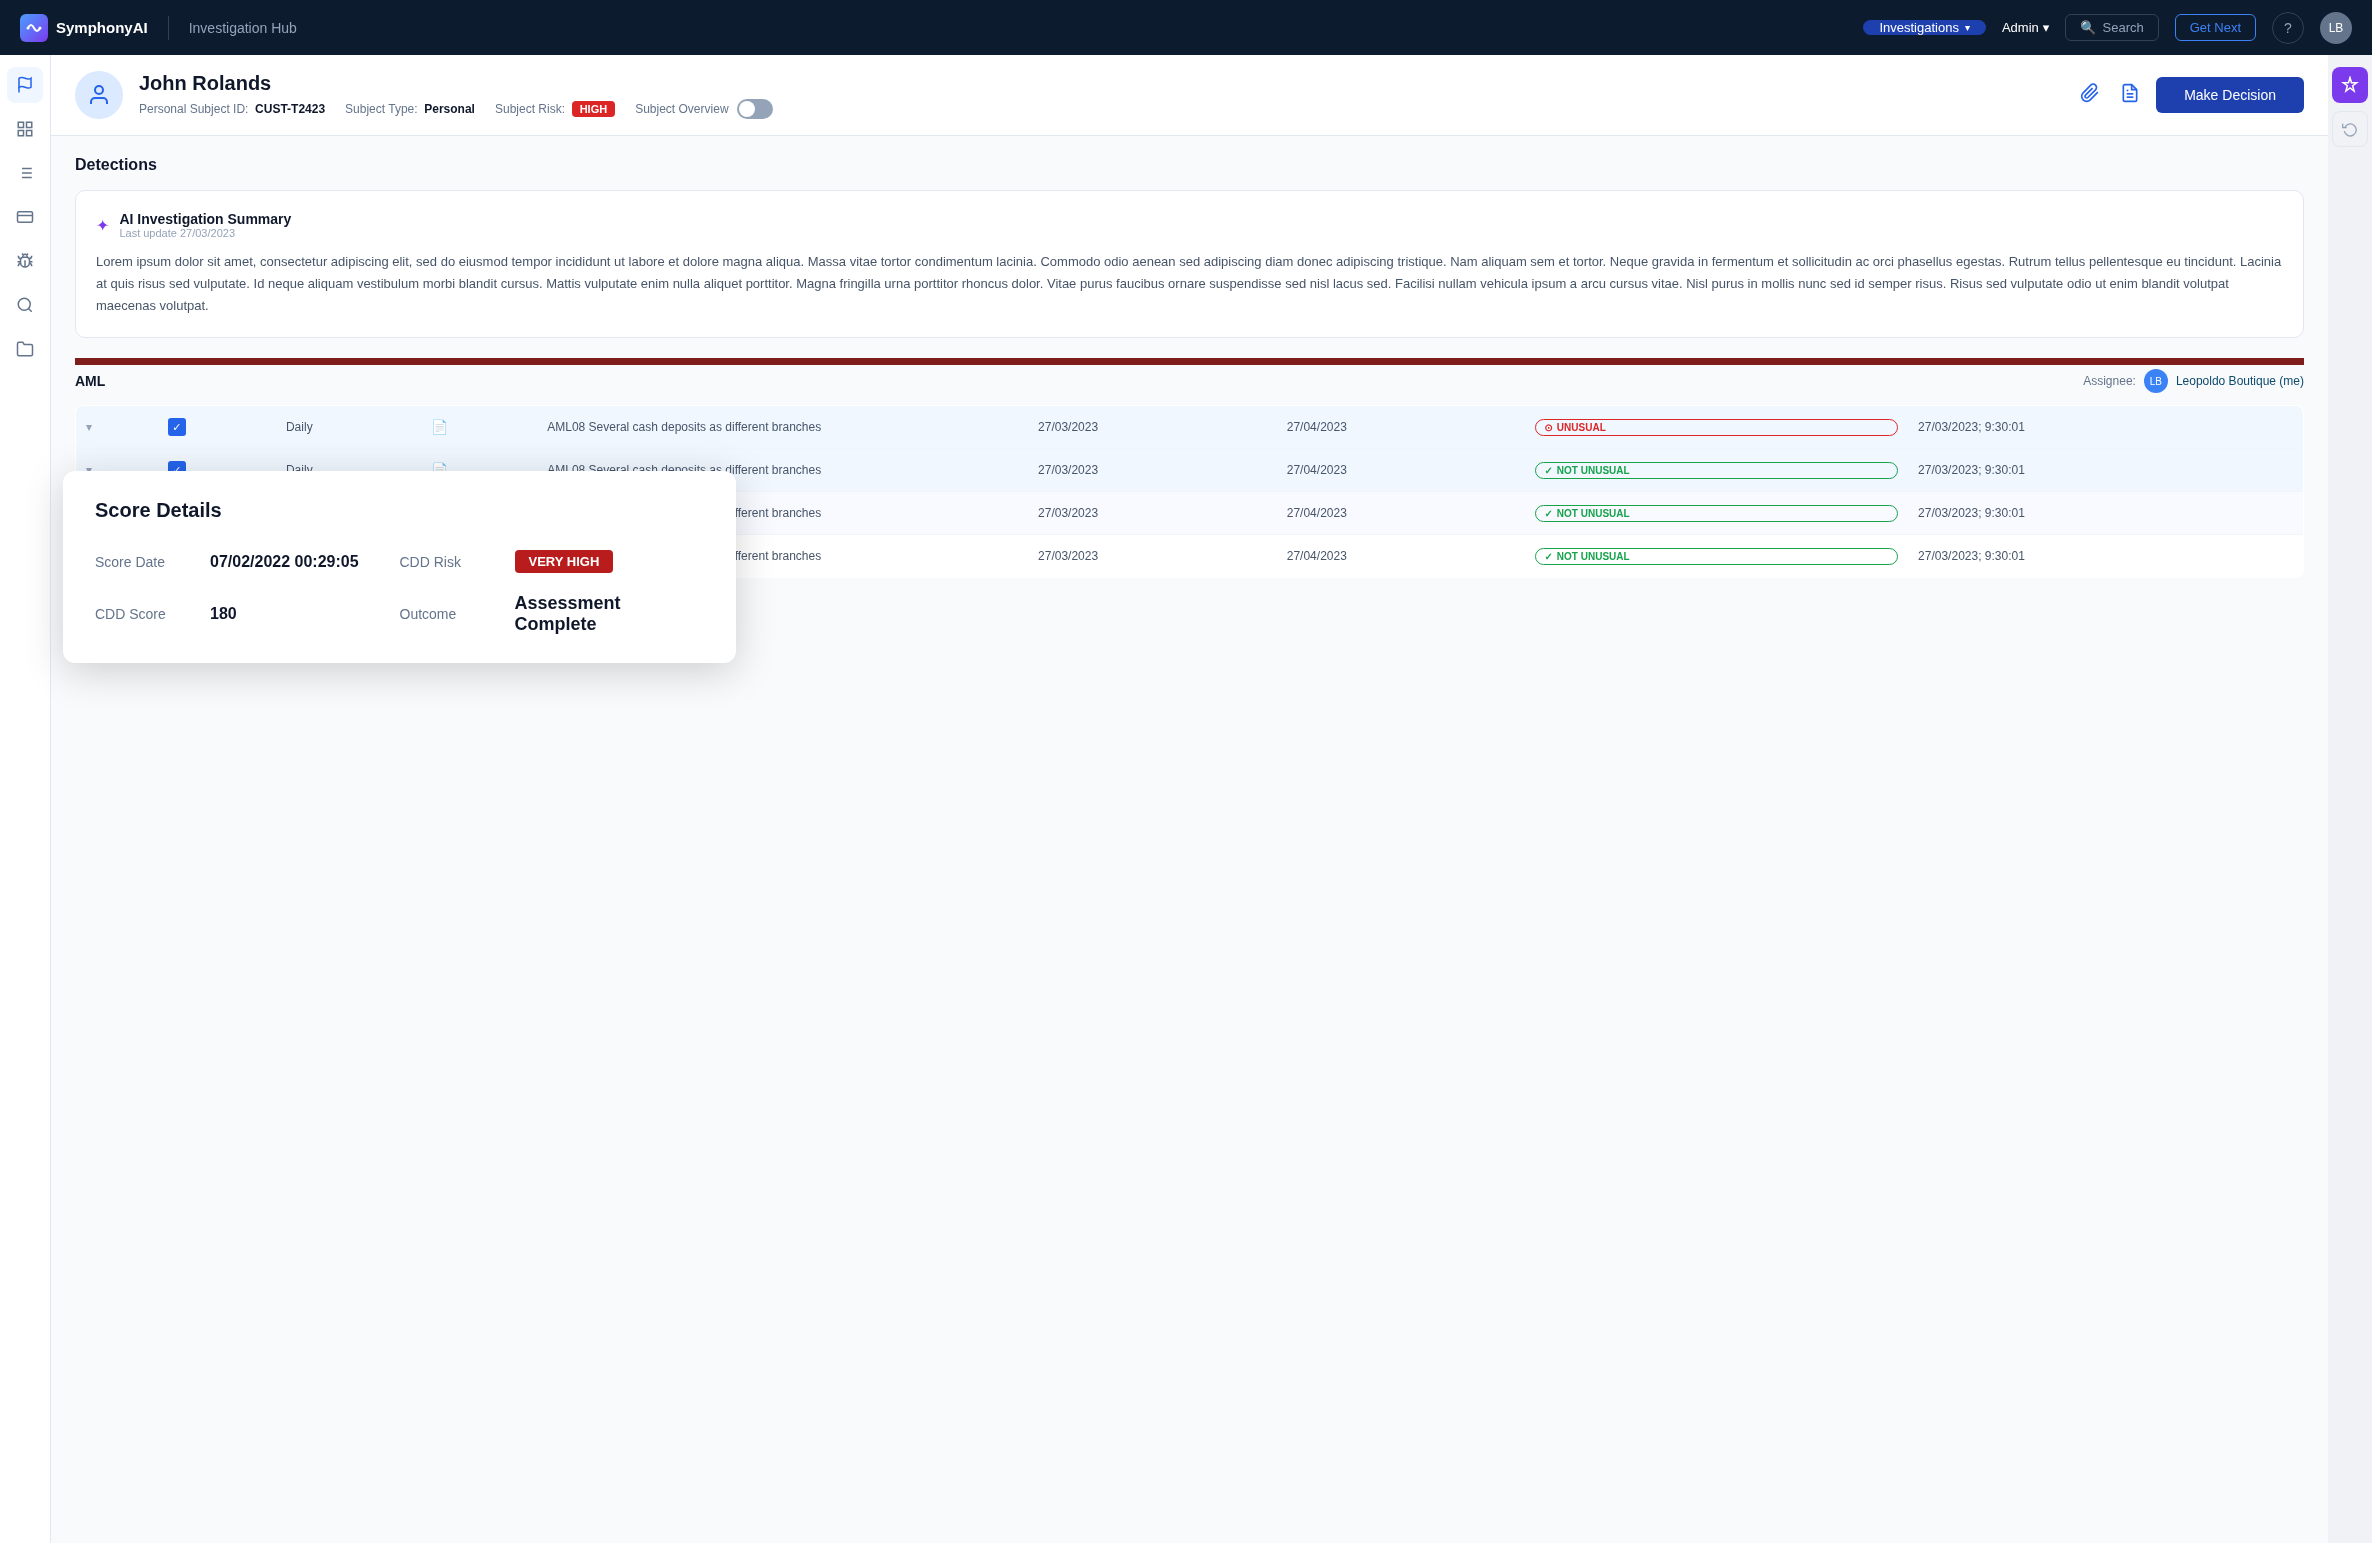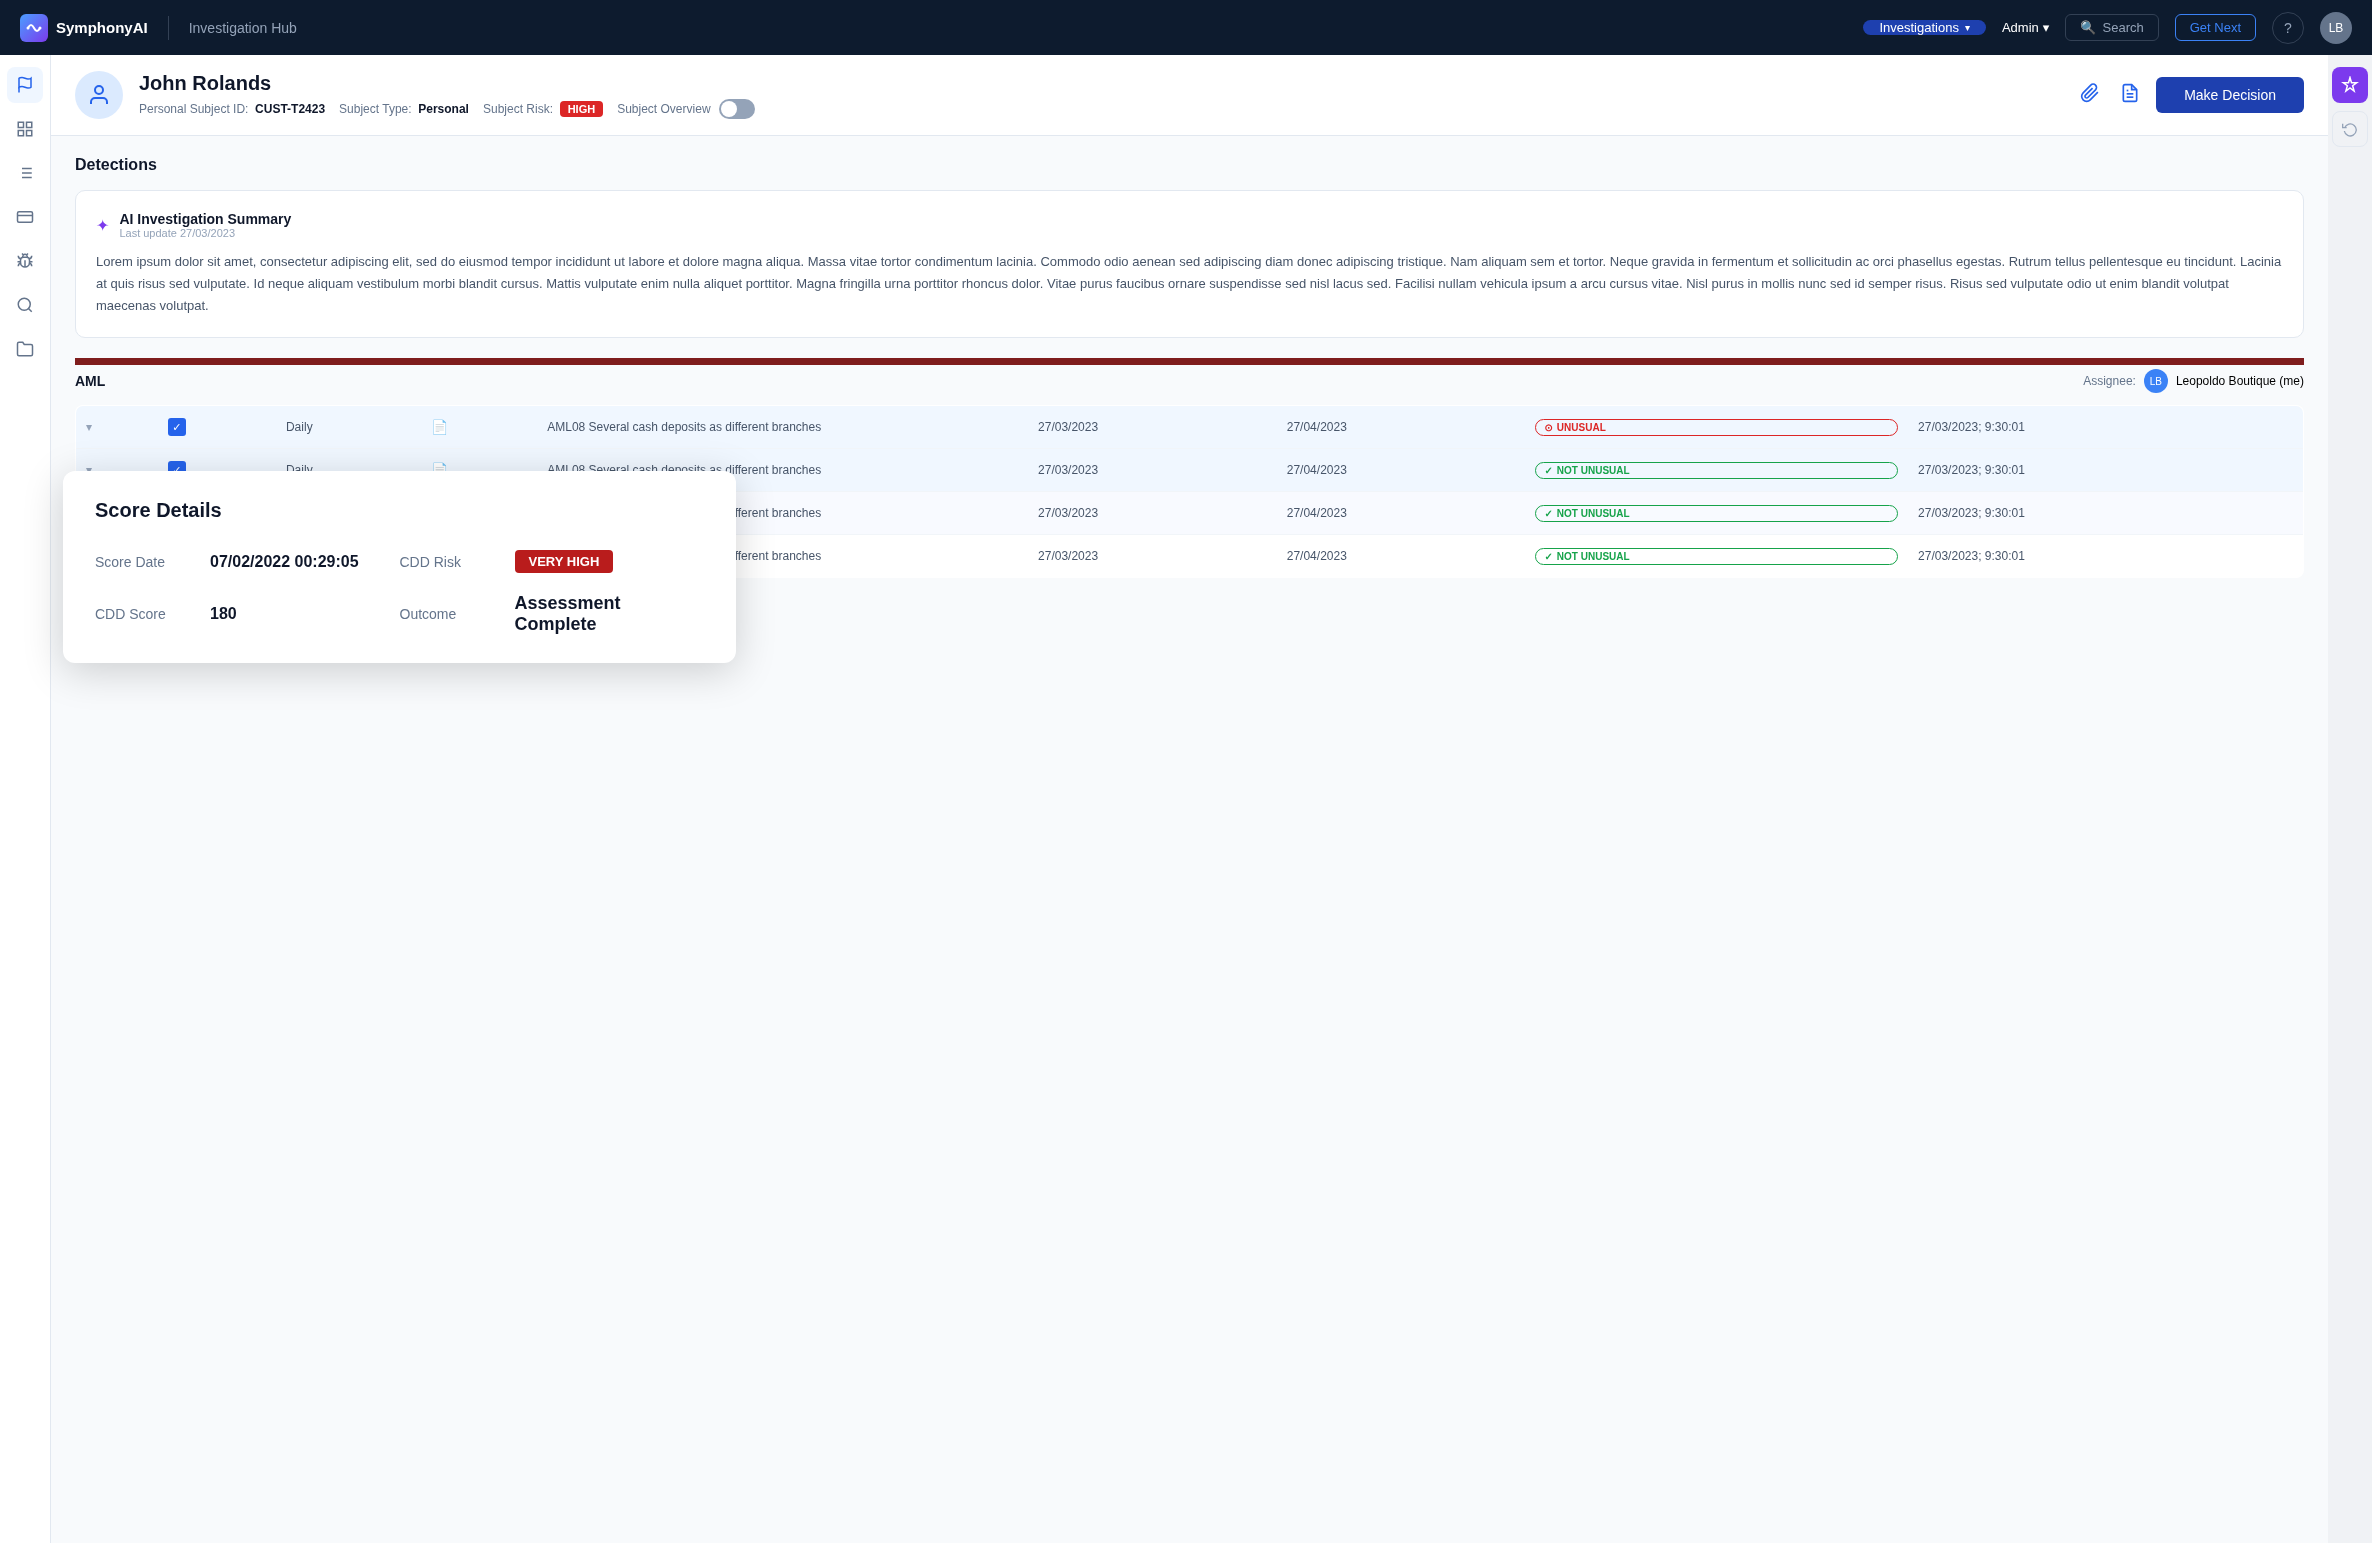--- a/index.html
+++ b/index.html
@@ -156,21 +156,21 @@
     }
     .subject-info { flex: 1; }
     .subject-name {
       font-size: 20px;
       font-weight: 700;
       color: #0f172a;
     }
     .subject-meta {
       display: flex;
       align-items: center;
-      gap: 14px;
+      gap: 20px;
       margin-top: 4px;
       font-size: 12px;
       color: #64748b;
     }
     .subject-meta strong { color: #0f172a; }
     .badge-high {
       background: #dc2626;
       color: #fff;
       padding: 2px 8px;
       border-radius: 4px;
@@ -283,21 +283,21 @@
       color: #0f172a;
     }
     .assignee-area {
       display: flex;
       align-items: center;
       gap: 8px;
       font-size: 12px;
       color: #64748b;
     }
     .assignee-link {
-      color: #000000;
+      color: #0c4a6e;
       text-decoration: none;
       font-size: 12px;
     }
     .assignee-avatar {
       width: 24px; height: 24px;
       border-radius: 50%;
       background: #3b82f6;
       display: flex; align-items: center; justify-content: center;
       color: #fff; font-size: 10px;
     }

